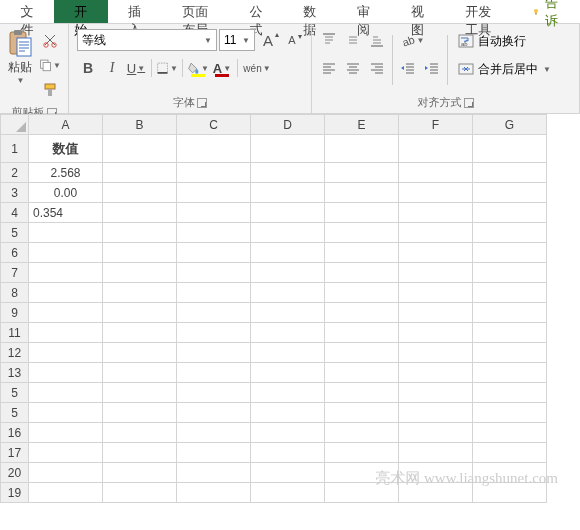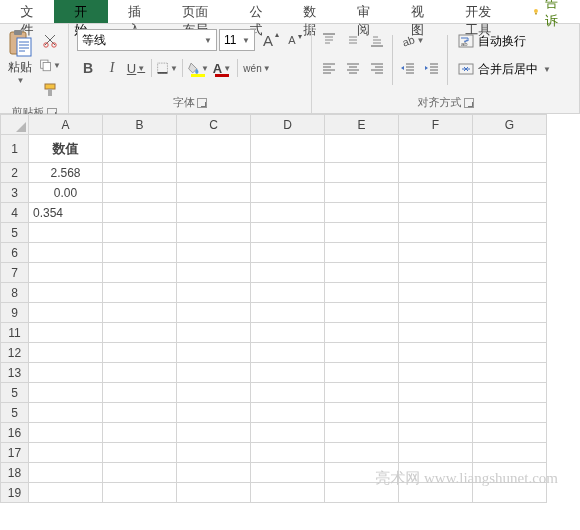--- a/index.html
+++ b/index.html
@@ -438,21 +438,21 @@
           <th class="rowh">17</th>
           <td class="cell"></td>
           <td class="cell"></td>
           <td class="cell"></td>
           <td class="cell"></td>
           <td class="cell"></td>
           <td class="cell"></td>
           <td class="cell"></td>
         </tr>
     <tr>
-          <th class="rowh">18</th>
+          <th class="rowh">20</th>
           <td class="cell"></td>
           <td class="cell"></td>
           <td class="cell"></td>
           <td class="cell"></td>
           <td class="cell"></td>
           <td class="cell"></td>
           <td class="cell"></td>
         </tr>
     <tr>
           <th class="rowh">19</th>

